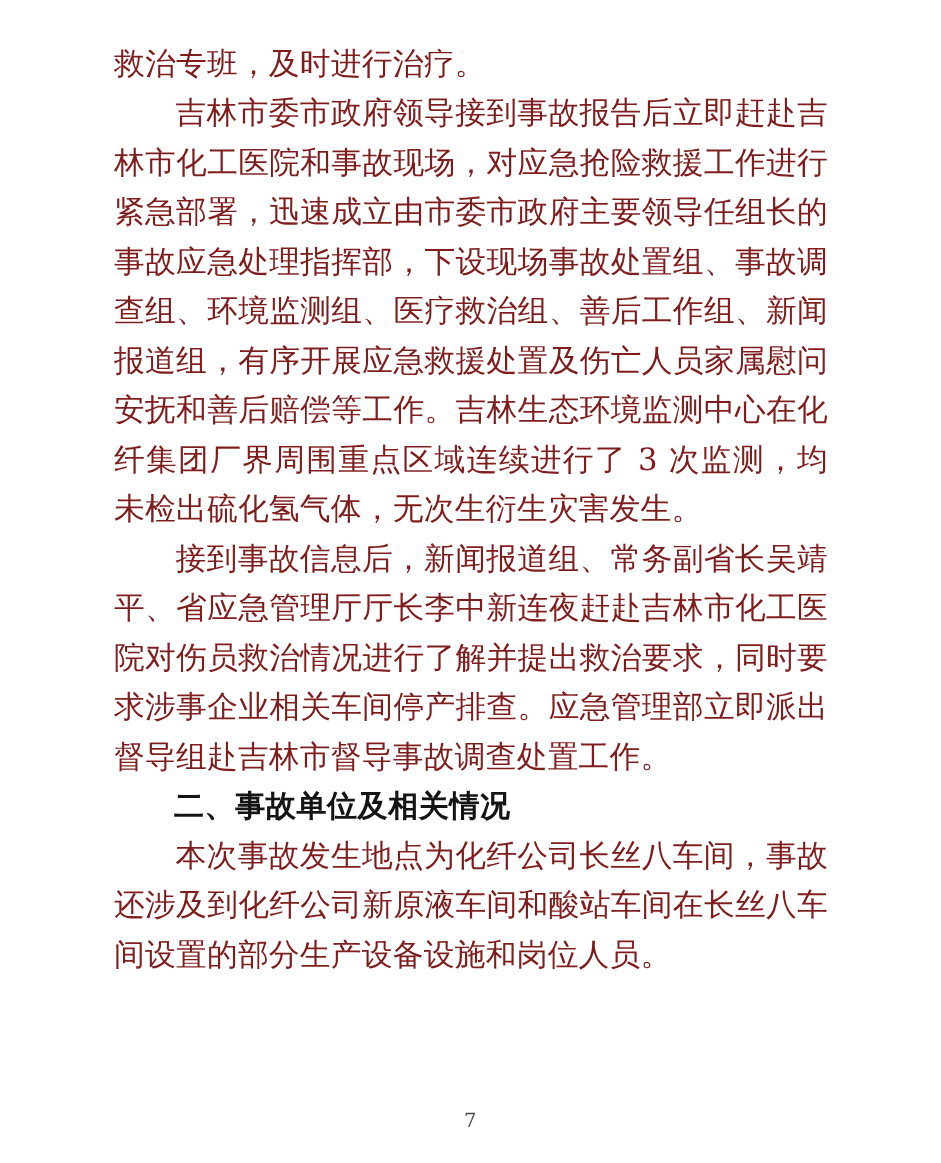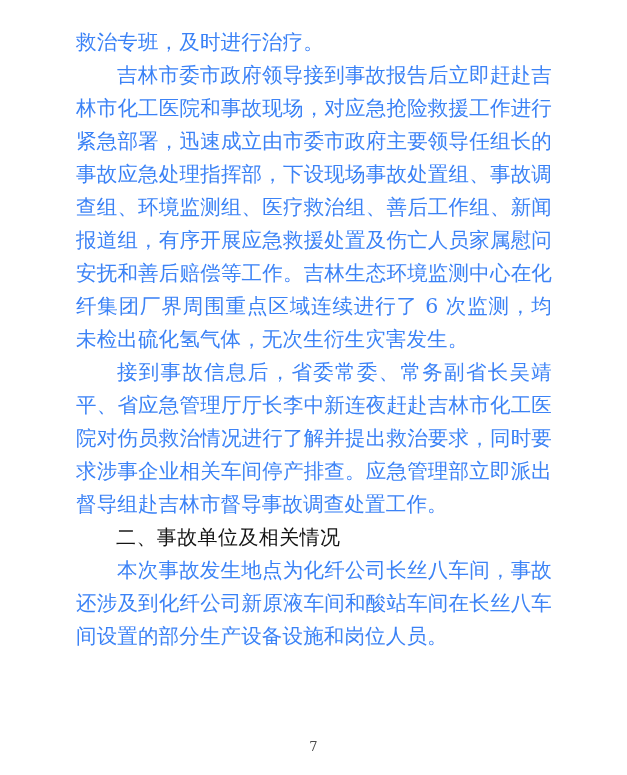--- a/index.html
+++ b/index.html
@@ -30,38 +30,38 @@
     left: 76px;
     top: 26px;
     width: 476px;
   }
 
   
   .para {
     font-family: "DejaVu Serif", "Liberation Serif", serif;
     font-size: 20.5px;
     line-height: 33px;
-    color: #3b82f6;
+    color: #7f1d1d;
     text-align: justify;
     text-justify: inter-ideograph;
     text-indent: 41px;
     margin: 0;
     letter-spacing: 0.15px;
     -webkit-font-smoothing: antialiased;
   }
   .para.no-indent {
     text-indent: 0;
   }
 
   
   .heading-hei {
     font-family: "DejaVu Sans", "Liberation Sans", sans-serif;
     font-size: 20px;
     line-height: 33px;
-    font-weight: normal;
+    font-weight: bold;
     color: #141414;
     text-indent: 40px;
     margin: 0;
     letter-spacing: 0.4px;
   }
 
   
   #footer {
     position: absolute;
     left: 0;
@@ -78,23 +78,23 @@
 </style>
 </head>
 <body>
 
 <div id="page">
 
   <div id="content">
 
     <p class="para no-indent">救治专班，及时进行治疗。</p>
 
-    <p class="para">吉林市委市政府领导接到事故报告后立即赶赴吉林市化工医院和事故现场，对应急抢险救援工作进行紧急部署，迅速成立由市委市政府主要领导任组长的事故应急处理指挥部，下设现场事故处置组、事故调查组、环境监测组、医疗救治组、善后工作组、新闻报道组，有序开展应急救援处置及伤亡人员家属慰问安抚和善后赔偿等工作。吉林生态环境监测中心在化纤集团厂界周围重点区域连续进行了 6 次监测，均未检出硫化氢气体，无次生衍生灾害发生。</p>
+    <p class="para">吉林市委市政府领导接到事故报告后立即赶赴吉林市化工医院和事故现场，对应急抢险救援工作进行紧急部署，迅速成立由市委市政府主要领导任组长的事故应急处理指挥部，下设现场事故处置组、事故调查组、环境监测组、医疗救治组、善后工作组、新闻报道组，有序开展应急救援处置及伤亡人员家属慰问安抚和善后赔偿等工作。吉林生态环境监测中心在化纤集团厂界周围重点区域连续进行了 3 次监测，均未检出硫化氢气体，无次生衍生灾害发生。</p>
 
-    <p class="para">接到事故信息后，省委常委、常务副省长吴靖平、省应急管理厅厅长李中新连夜赶赴吉林市化工医院对伤员救治情况进行了解并提出救治要求，同时要求涉事企业相关车间停产排查。应急管理部立即派出督导组赴吉林市督导事故调查处置工作。</p>
+    <p class="para">接到事故信息后，新闻报道组、常务副省长吴靖平、省应急管理厅厅长李中新连夜赶赴吉林市化工医院对伤员救治情况进行了解并提出救治要求，同时要求涉事企业相关车间停产排查。应急管理部立即派出督导组赴吉林市督导事故调查处置工作。</p>
 
 
     <p class="heading-hei">二、事故单位及相关情况</p>
 
     <p class="para">本次事故发生地点为化纤公司长丝八车间，事故还涉及到化纤公司新原液车间和酸站车间在长丝八车间设置的部分生产设备设施和岗位人员。</p>
 
   </div>
 
   <div id="footer">
     <span class="page-number">7</span>

